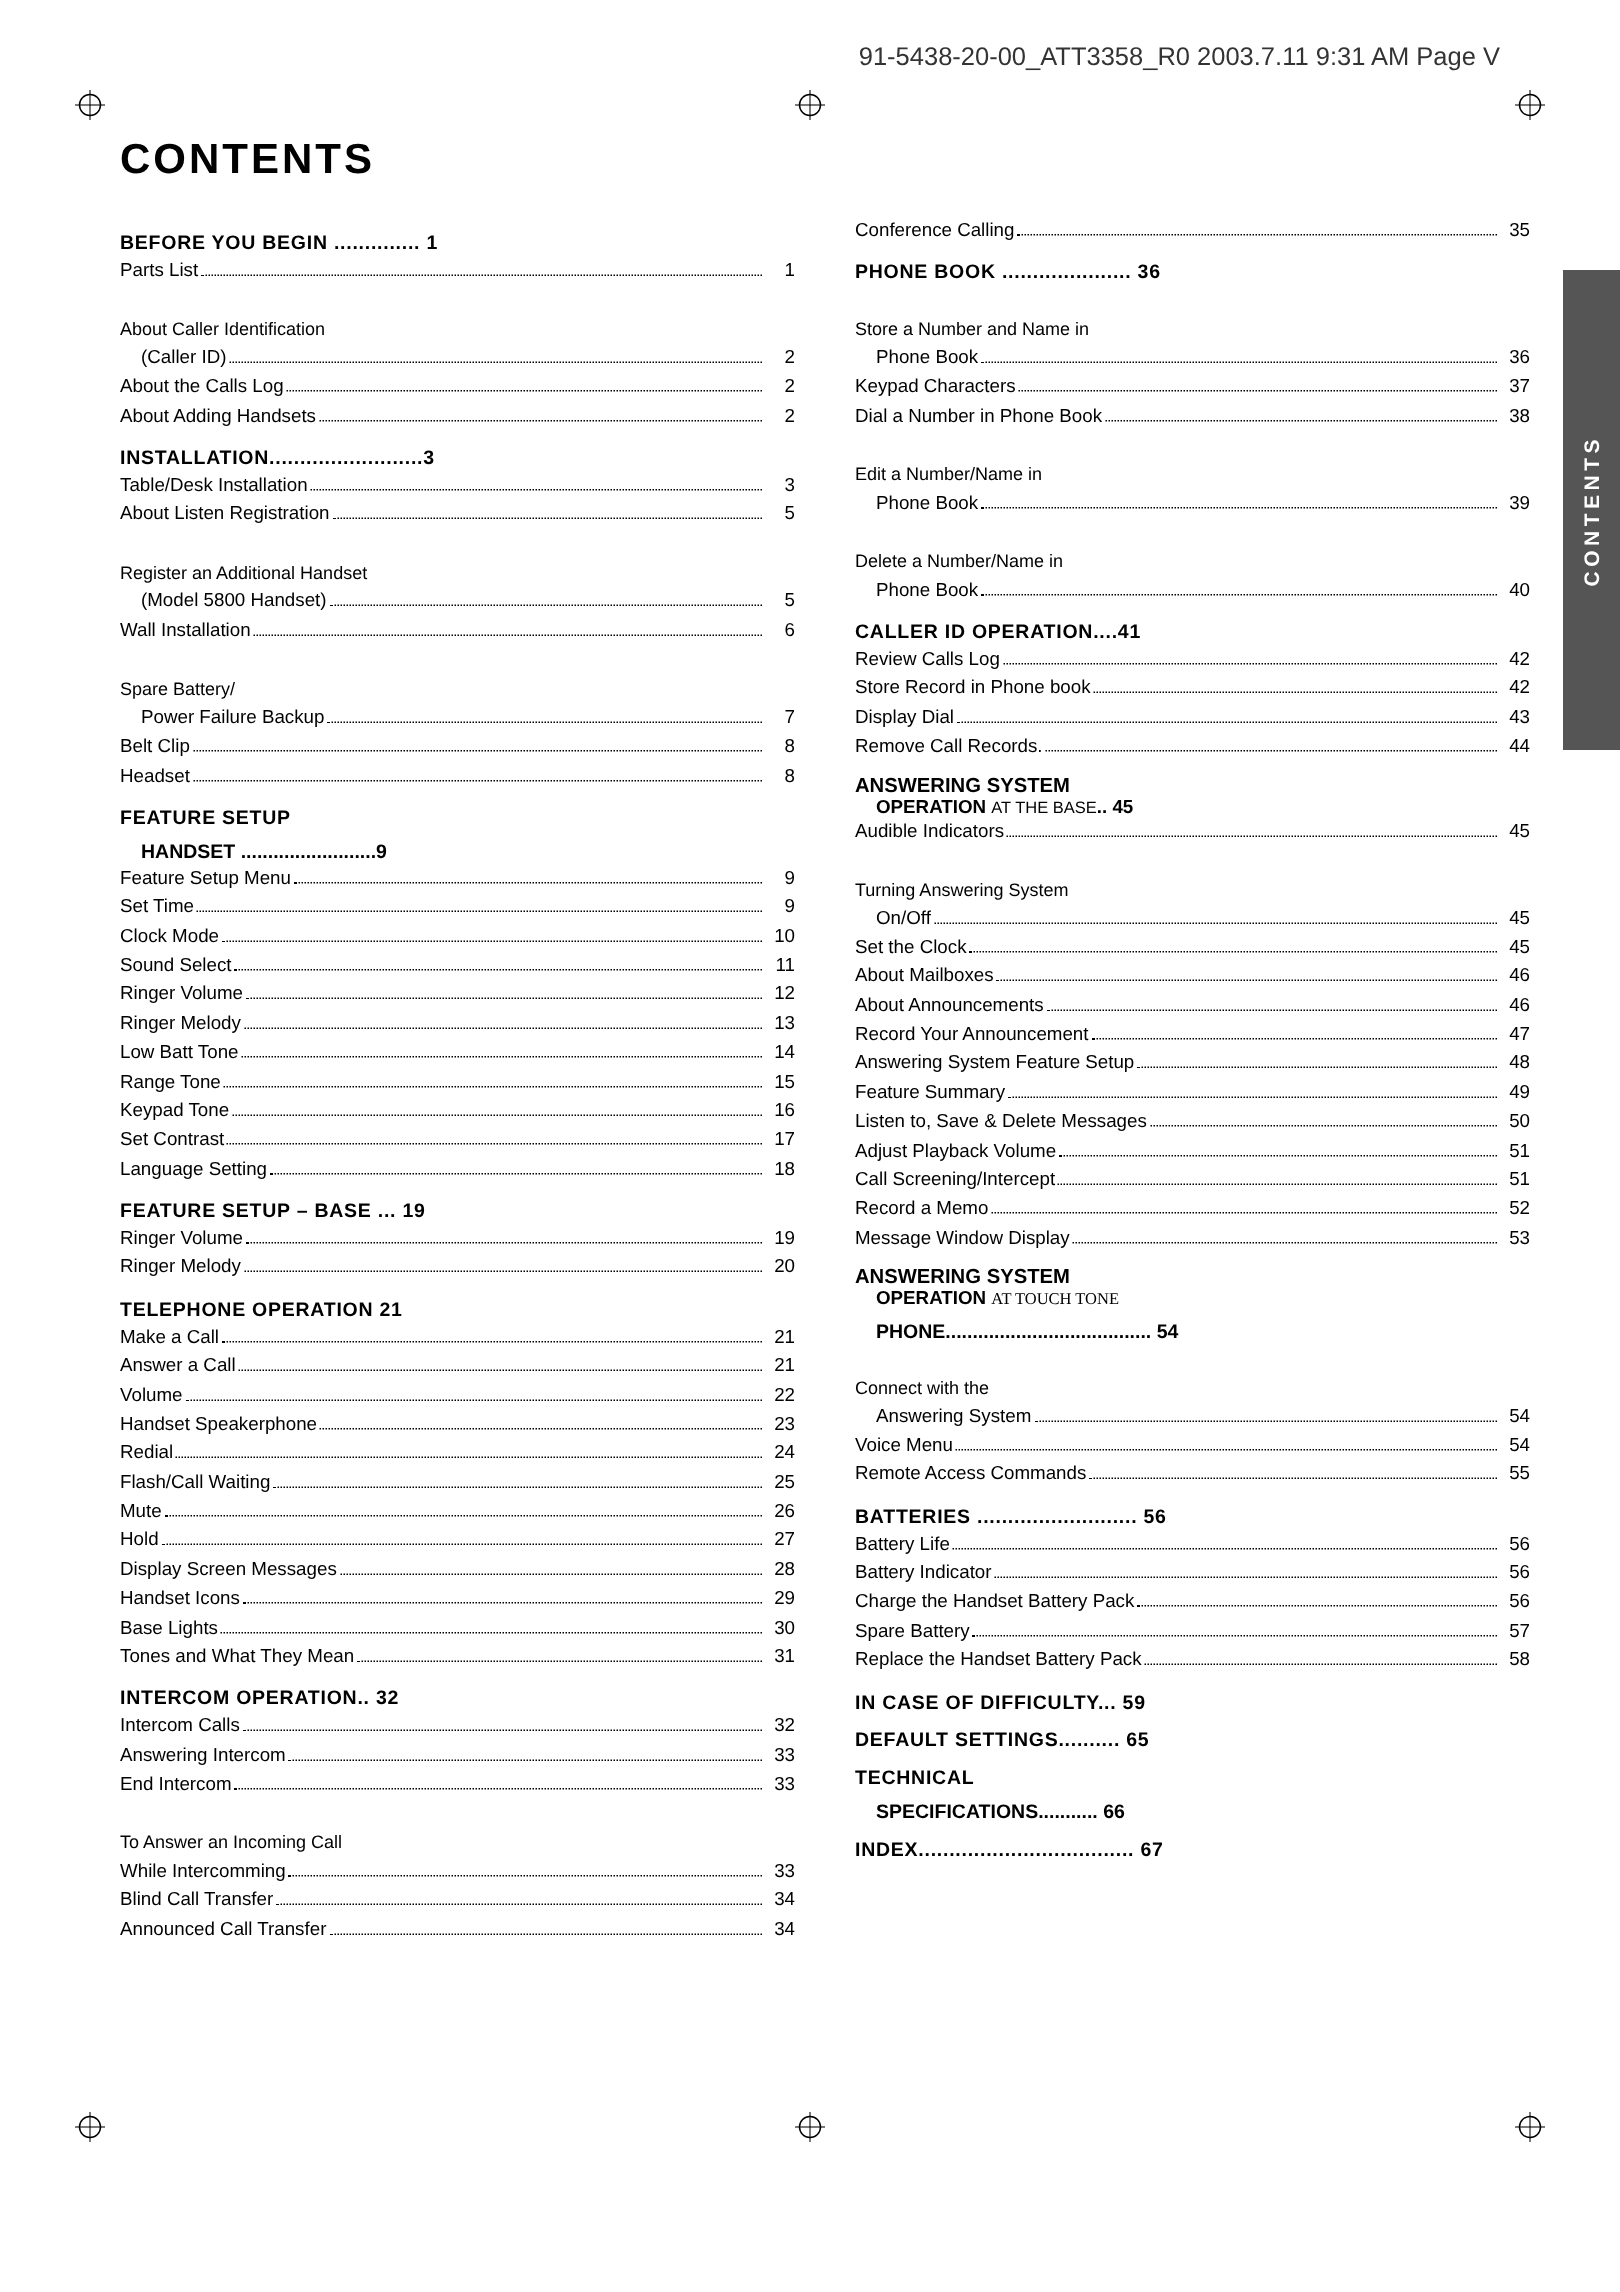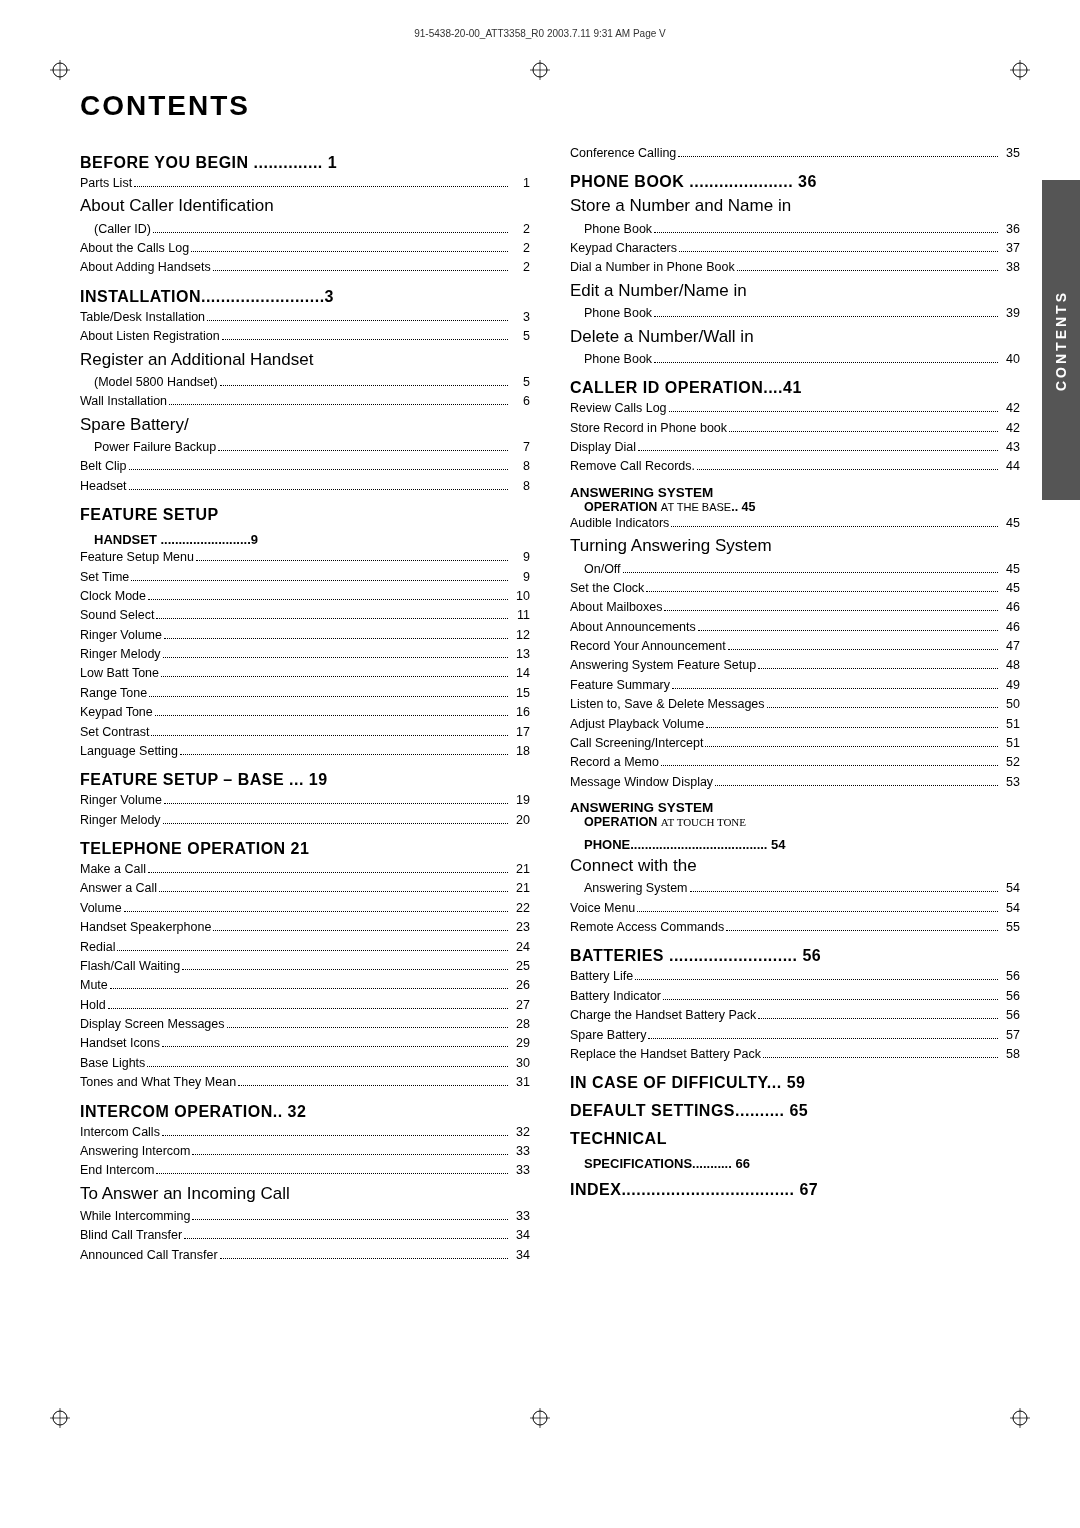--- a/index.html
+++ b/index.html
@@ -20,24 +20,24 @@
       position: relative;
       padding: 0;
     }
 
     
     .meta-line {
       position: absolute;
       top: 28px;
       left: 80px;
       right: 80px;
-      font-size: 10px;
+      font-size: 17px;
       color: #333;
       display: flex;
-      justify-content: center;
+      justify-content: flex-end;
       gap: 8px;
     }
 
     
     .reg-mark {
       position: absolute;
       width: 20px;
       height: 20px;
     }
     .reg-mark svg { width: 20px; height: 20px; }
@@ -100,21 +100,21 @@
     }
 
     .toc-right {
       flex: 1;
       padding-left: 10px;
     }
 
     
     .section-header {
       font-weight: 900;
-      font-size: 16px;
+      font-size: 13px;
       letter-spacing: 0.5px;
       margin-top: 10px;
       margin-bottom: 2px;
       font-family: Arial Black, Arial, sans-serif;
     }
 
     .sub-header {
       font-weight: 700;
       font-size: 13px;
       margin-top: 8px;
@@ -154,21 +154,22 @@
     }
 
     .toc-entry-nodot {
       display: flex;
       align-items: baseline;
       margin-bottom: 0px;
       line-height: 1.55;
     }
 
     .toc-entry-nodot .label {
-      font-size: 17px;
+      font-size: 12px;
+      margin-top: 20px;
     }
 
     .answering-block {
       margin-top: 8px;
     }
 
     .answering-title {
       font-weight: 900;
       font-size: 13.5px;
       font-family: Arial Black, Arial, sans-serif;
@@ -510,21 +511,21 @@
           </div>
         <div class="toc-entry-nodot">
             <span class="label">Edit a Number/Name in</span>
           </div>
         <div class="toc-entry">
             <span class="label label-indent">Phone Book</span>
             <span class="dots"></span>
             <span class="page-num">39</span>
           </div>
         <div class="toc-entry-nodot">
-            <span class="label">Delete a Number/Wall in</span>
+            <span class="label">Delete a Number/Name in</span>
           </div>
         <div class="toc-entry">
             <span class="label label-indent">Phone Book</span>
             <span class="dots"></span>
             <span class="page-num">40</span>
           </div>
 
         <div class="section-header">CALLER ID OPERATION....41</div>
         <div class="toc-entry">
             <span class="label">Review Calls Log</span>

